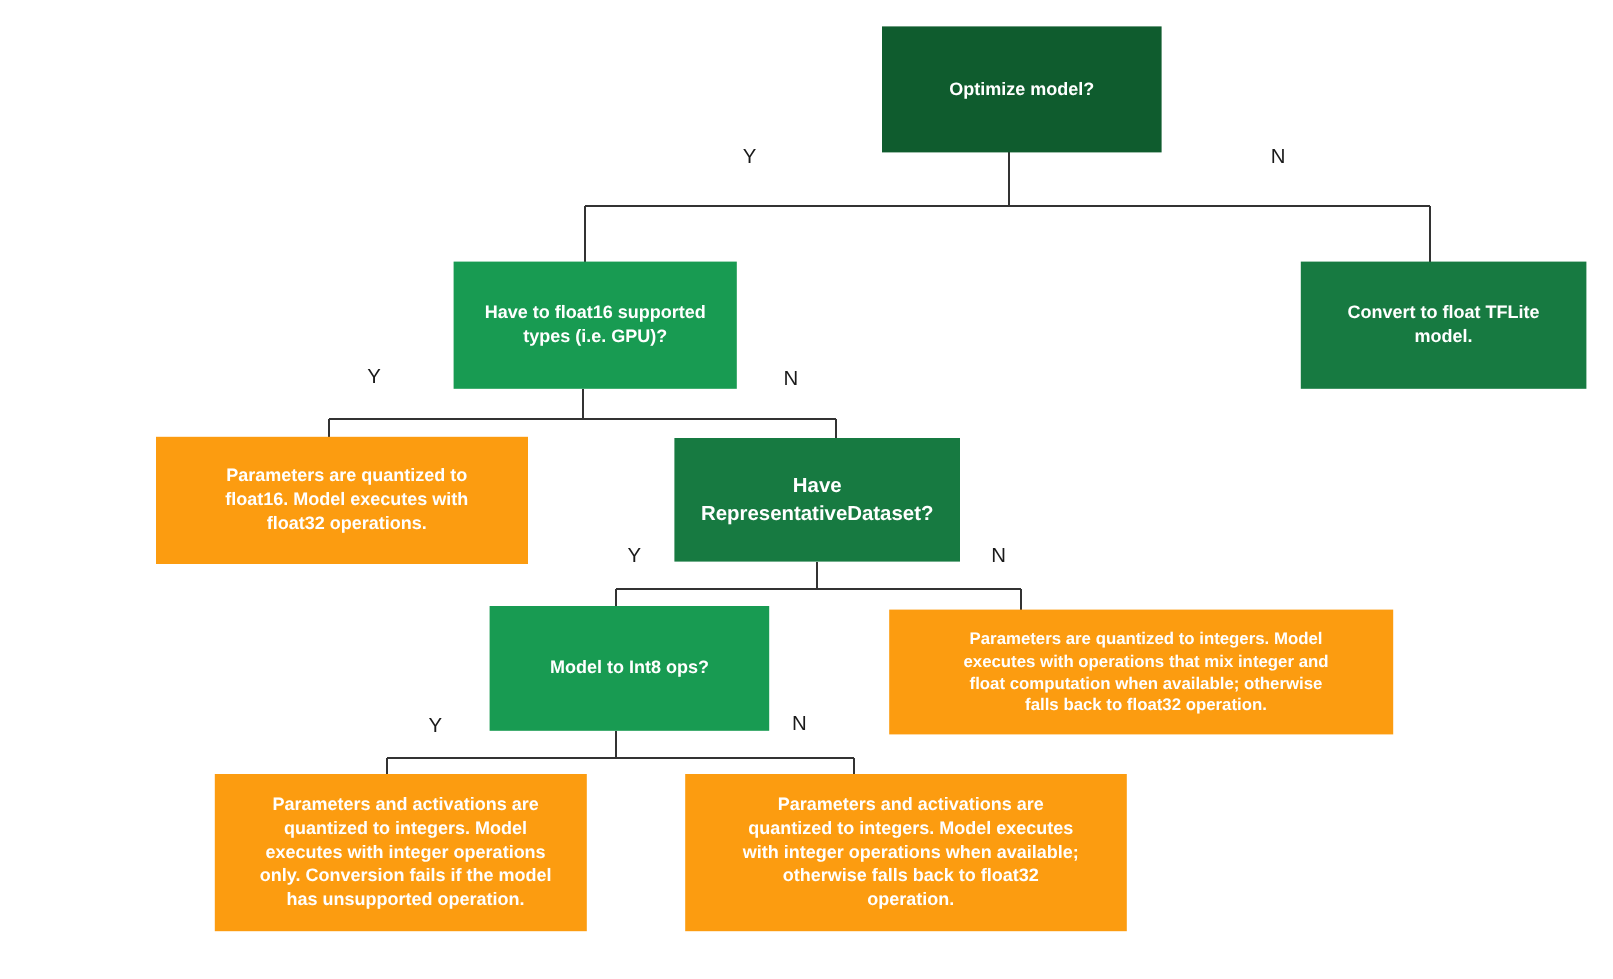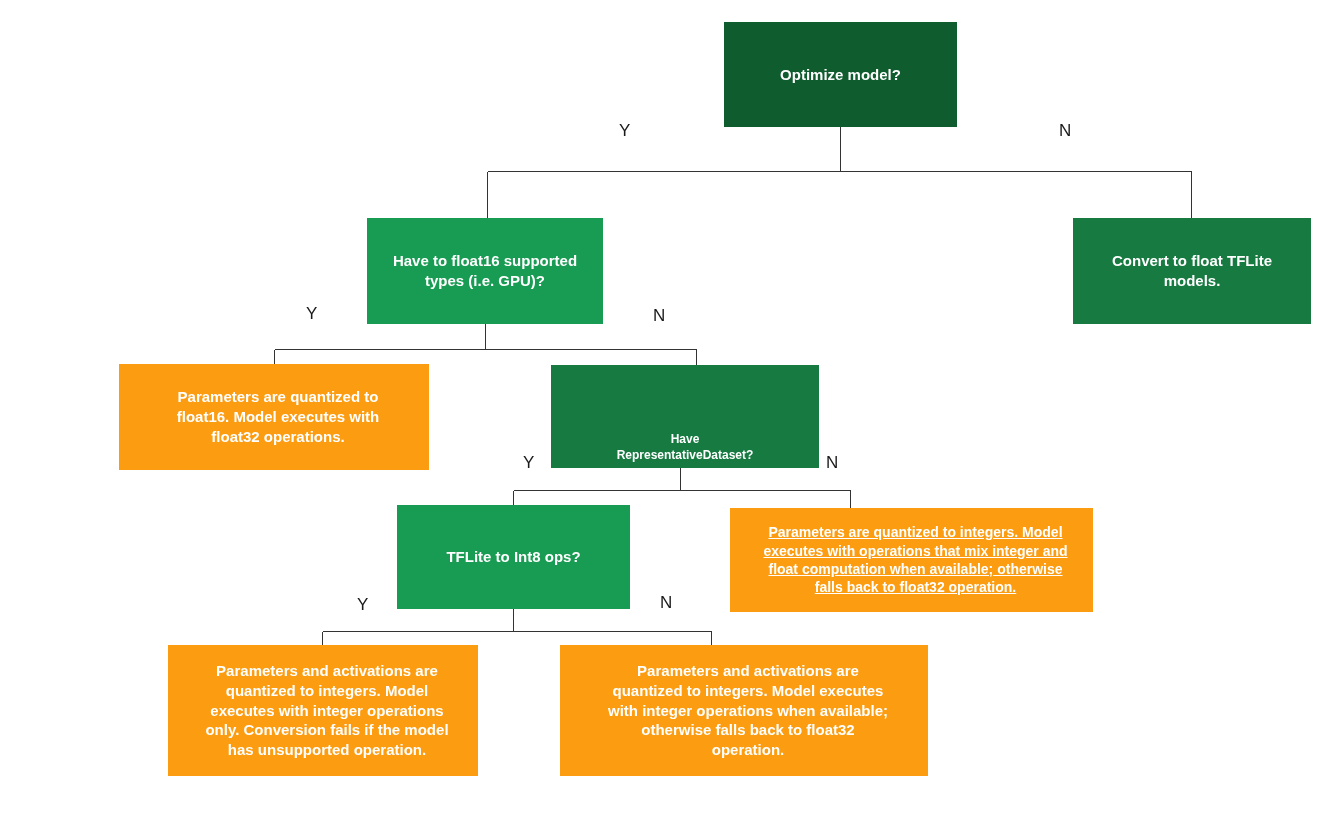--- a/index.html
+++ b/index.html
@@ -32,20 +32,21 @@
     box-sizing: border-box;
     display: flex;
     align-items: center;
     justify-content: center;
     text-align: center;
     color: #ffffff;
     font-weight: bold;
     line-height: 1.32;
     padding: 4px 8px;
     white-space: pre-line;
+    margin-left: 11px;
   }
   .node.dark   { background: #0f5c2e; }
   .node.mid    { background: #177a41; }
   .node.bright { background: #189b52; }
   .node.orange { background: #fc9c10; padding-left: 16px; }
 
   .node .txt { display: block; width: 100%; }
 
   .edge-label {
     position: absolute;
@@ -90,39 +91,39 @@
     <span class="txt">Optimize model?</span>
   </div>
 
   <div class="node bright" style="left:367px; top:218px; width:236px; height:106px; font-size:15px;">
     <span class="txt">Have to float16 supported
 types (i.e. GPU)?</span>
   </div>
 
   <div class="node mid" style="left:1073px; top:218px; width:238px; height:106px; font-size:15px;">
     <span class="txt">Convert to float TFLite
-models.</span>
+model.</span>
   </div>
 
   <div class="node orange" style="left:119px; top:364px; width:310px; height:106px; font-size:15px;">
     <span class="txt">Parameters are quantized to
 float16. Model executes with
 float32 operations.</span>
   </div>
 
-  <div class="node mid" style="left:551px; top:365px; width:268px; height:103px; font-size:12px;align-items:flex-end;">
+  <div class="node mid" style="left:551px; top:365px; width:238px; height:103px; font-size:17px;">
     <span class="txt">Have
 RepresentativeDataset?</span>
   </div>
 
   <div class="node bright" style="left:397px; top:505px; width:233px; height:104px; font-size:15px;">
-    <span class="txt">TFLite to Int8 ops?</span>
+    <span class="txt">Model to Int8 ops?</span>
   </div>
 
-  <div class="node orange" style="left:730px; top:508px; width:363px; height:104px; font-size:14px;text-decoration:underline;">
+  <div class="node orange" style="left:730px; top:508px; width:420px; height:104px; font-size:14px;">
     <span class="txt">Parameters are quantized to integers. Model
 executes with operations that mix integer and
 float computation when available; otherwise
 falls back to float32 operation.</span>
   </div>
 
   <div class="node orange" style="left:168px; top:645px; width:310px; height:131px; font-size:15px;">
     <span class="txt">Parameters and activations are
 quantized to integers. Model
 executes with integer operations

